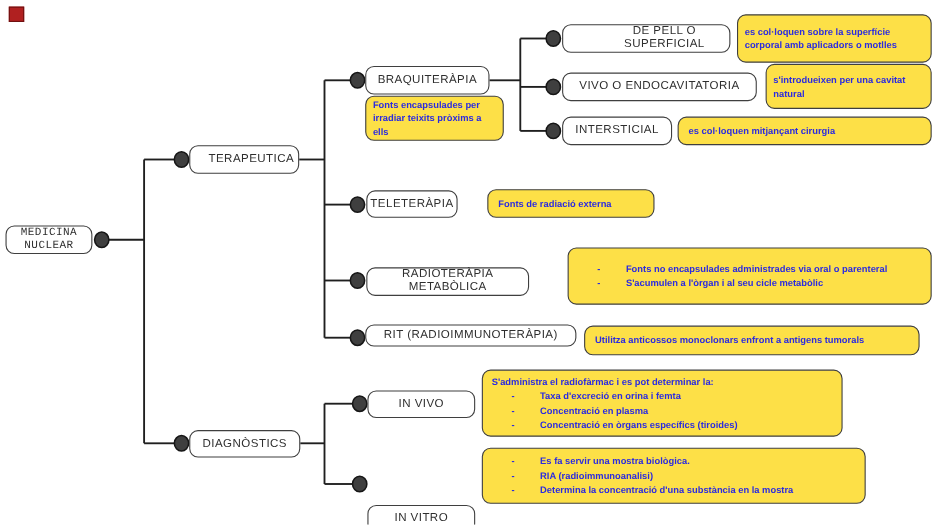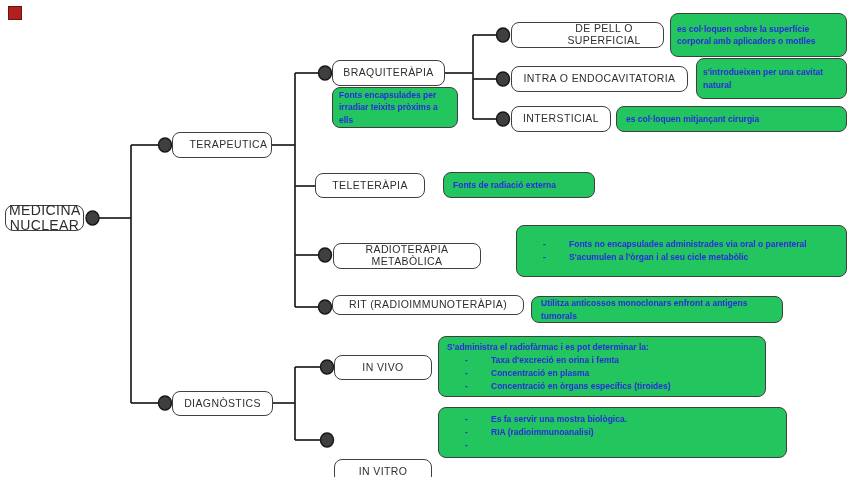--- a/index.html
+++ b/index.html
@@ -9,57 +9,57 @@
   }
   #wires{position:absolute;left:0;top:0;width:848px;height:477px;}
   .node{
     position:absolute;box-sizing:border-box;background:#fff;
     border:1.5px solid #3f3f3f;border-radius:8px;
     display:flex;align-items:center;justify-content:center;text-align:center;
     font-size:10.5px;line-height:1.1;letter-spacing:0.4px;color:#2e2e2e;
     white-space:normal;padding:1px 3px;z-index:2;
   }
   .note{
-    position:absolute;box-sizing:border-box;background:#22c55e;
+    position:absolute;box-sizing:border-box;background:#fde047;
     border:1.5px solid #3f3f3f;border-radius:8px;
     display:flex;flex-direction:column;justify-content:center;
     font-size:8.5px;line-height:13px;font-weight:bold;color:#2b2be0;
     padding:2px 6px;z-index:2;
   }
   .note.pad{padding-left:9px;}
   .li{display:flex;align-items:flex-start;}
   .dash{margin-left:20px;width:8px;flex:none;}
   .litext{margin-left:18px;}
   .intro{margin-left:2px;}
   .wrap3{line-height:12.5px;}
   #red-marker{
     position:absolute;left:8px;top:6px;width:14px;height:14px;
     background:#b02020;border:1px solid #701010;box-sizing:border-box;z-index:3;
   }
   
-  .n-root{left:5px;top:205px;width:79px;height:26px;font-size:14px;}
+  .n-root{left:5px;top:205px;width:79px;height:26px;font-size:10px;font-family:Liberation Mono, monospace;}
   .n-terapeutica{left:172px;top:132px;width:100px;height:26px;padding-left:16px;}
   .n-braquiterapia{left:332px;top:60px;width:113px;height:26px;}
   .n-depell{left:511px;top:22px;width:153px;height:26px;padding-left:36px;}
   .n-intra{left:511px;top:66px;width:177px;height:26px;}
   .n-intersticial{left:511px;top:106px;width:100px;height:26px;}
-  .n-teleterapia{left:315px;top:173px;width:110px;height:25px;}
+  .n-teleterapia{left:333px;top:173px;width:83px;height:25px;}
   .n-radioterapia{left:333px;top:243px;width:148px;height:26px;}
   .n-rit{left:332px;top:295px;width:192px;height:20px;}
   .n-diagnostics{left:172px;top:391px;width:101px;height:25px;}
   .n-invivo{left:334px;top:355px;width:98px;height:25px;}
   .n-invitro{left:334px;top:424px;width:98px;height:25px;margin-top:35px;}
   
   .t-braq{left:332px;top:87px;width:126px;height:41px;}
   .t-depell{left:670px;top:13px;width:177px;height:44px;}
   .t-intra{left:696px;top:58px;width:151px;height:41px;}
   .t-inter{left:616px;top:106px;width:231px;height:26px;}
   .t-tele{left:443px;top:172px;width:152px;height:26px;}
   .t-radio{left:516px;top:225px;width:331px;height:52px;}
-  .t-rit{left:531px;top:296px;width:252px;height:27px;}
+  .t-rit{left:531px;top:296px;width:305px;height:27px;}
   .t-invivo{left:438px;top:336px;width:328px;height:61px;}
   .t-invitro{left:438px;top:407px;width:349px;height:51px;}
 </style>
 </head>
 <body>
 
 <div id="stage">
 
   <div id="red-marker"></div>
 
@@ -98,21 +98,21 @@
       <ellipse cx="503" cy="119" rx="6.5" ry="7"></ellipse>
       <ellipse cx="327" cy="367" rx="6.5" ry="7"></ellipse>
       <ellipse cx="327" cy="440" rx="6.5" ry="7"></ellipse>
     </g>
   </svg>
 
   <div class="node n-root">MEDICINA NUCLEAR</div>
   <div class="node n-terapeutica">TERAPEUTICA</div>
   <div class="node n-braquiterapia">BRAQUITERÀPIA</div>
   <div class="node n-depell">DE PELL O SUPERFICIAL</div>
-  <div class="node n-intra">INTRA O ENDOCAVITATORIA</div>
+  <div class="node n-intra">VIVO O ENDOCAVITATORIA</div>
   <div class="node n-intersticial">INTERSTICIAL</div>
   <div class="node n-teleterapia">TELETERÀPIA</div>
   <div class="node n-radioterapia">RADIOTERÀPIA METABÒLICA</div>
   <div class="node n-rit">RIT (RADIOIMMUNOTERÀPIA)</div>
   <div class="node n-diagnostics">DIAGNÒSTICS</div>
   <div class="node n-invivo">IN VIVO</div>
   <div class="node n-invitro">IN VITRO</div>
 
   <div class="note t-braq wrap3">Fonts encapsulades per irradiar teixits pròxims a ells</div>
   <div class="note t-depell wrap3">es col·loquen sobre la superfície corporal amb aplicadors o motlles</div>
@@ -153,16 +153,17 @@
     <div class="li">
       <span class="dash">-</span>
       <span class="litext">Es fa servir una mostra biològica.</span>
     </div>
     <div class="li">
       <span class="dash">-</span>
       <span class="litext">RIA (radioimmunoanalisi)</span>
     </div>
     <div class="li">
       <span class="dash">-</span>
+      <span class="litext">Determina la concentració d'una substància en la mostra</span>
     </div>
   </div>
 
 </div>
 
 </body></html>

